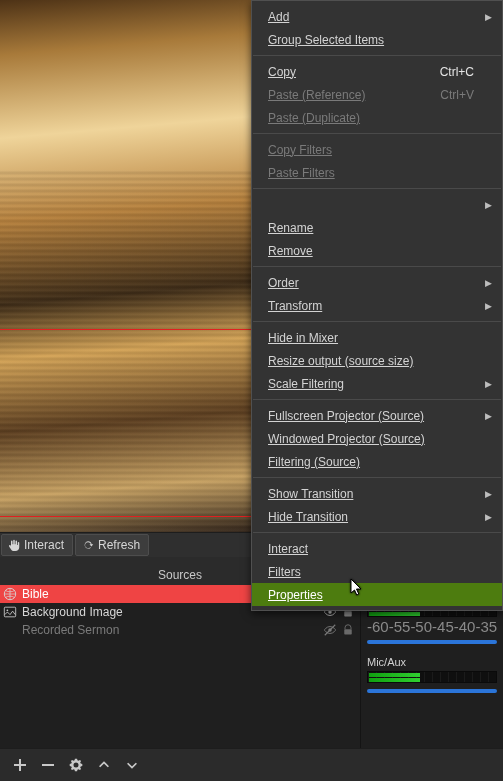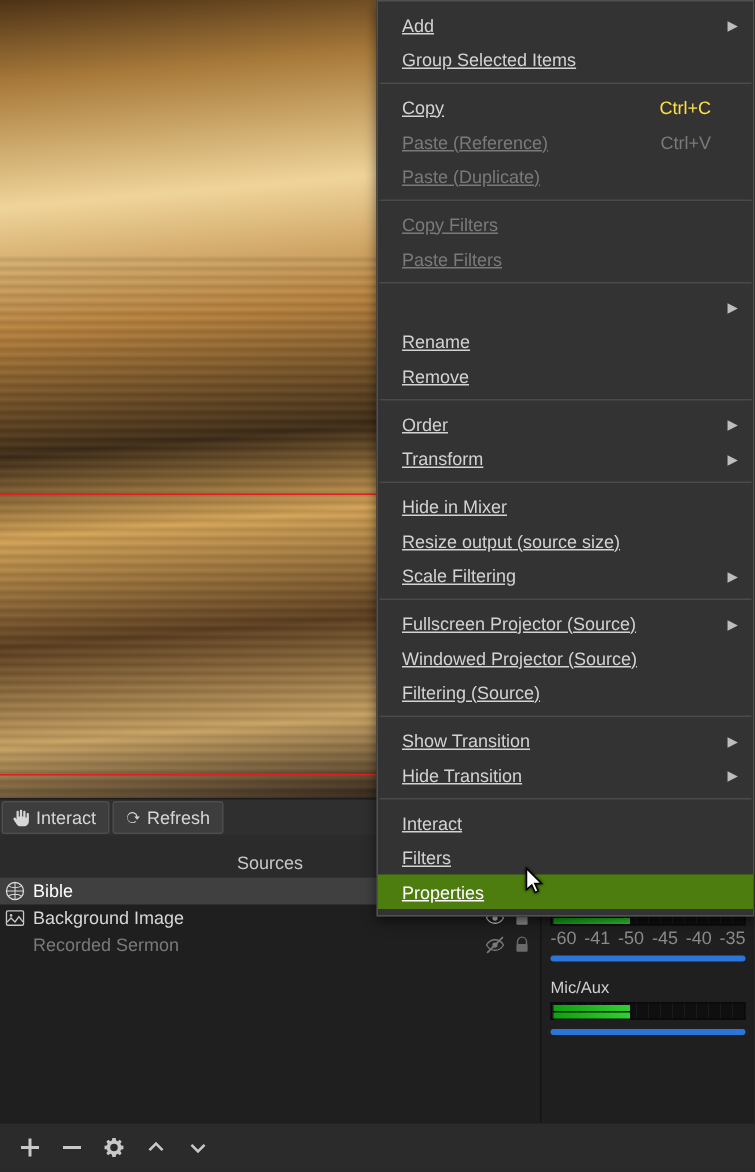--- a/index.html
+++ b/index.html
@@ -65,21 +65,21 @@
   }
   
   .srclist {
     position: absolute; left: 0; top: 585px; width: 360px; bottom: 33px;
     background: #1f1f1f;
   }
   .srow {
     display: flex; align-items: center; height: 18px;
     padding: 0 4px 0 2px;
   }
-  .srow.sel { background: #404040; color: #ffffff; }
+  .srow.sel { background: #ef4444; color: #ffffff; }
   .srow.dis { color: #7a7a7a; }
   .srow .ic { width: 16px; height: 16px; display: flex; align-items: center; justify-content: center; margin-right: 4px; }
   .srow .nm { flex: 1 1 auto; }
   .srow .eye, .srow .lock { width: 16px; height: 16px; display: flex; align-items: center; justify-content: center; }
   .srow .lock { color: #8b8b8b; margin-left: 2px; }
 
   
   .srcbtm {
     position: absolute; left: 0; right: 0; bottom: 0; height: 33px;
     background: #2b2b2b; border-top: 1px solid #1d1d1d;
@@ -100,21 +100,21 @@
     z-index: 10;
   }
   .mrow {
     display: flex; align-items: center; height: 23px;
     padding: 0 28px 0 16px; position: relative;
     color: #d3d3d3; cursor: default;
   }
   .mrow.dis { color: #7a7a7a; }
   .mrow.sel { background: #4d7c0f; color: #ffffff; }
   .mrow .lbl { flex: 1 1 auto; text-decoration: underline; }
-  .mrow .sc  { color: #fde047; margin-left: 10px; }
+  .mrow .sc  { color: #e5e5e5; margin-left: 10px; }
   .mrow.dis .sc { color: #7a7a7a; }
   .mrow .sub { position: absolute; right: 10px; top: 7px; color: #bdbdbd; font-size: 9px; }
   .msep { height: 1px; background: #4a4a4a; margin: 4px 1px; }
 
   
   .mixer {
     position: absolute; left: 360px; top: 585px; right: 0; bottom: 33px;
     background: #1f1f1f; border-left: 1px solid #141414;
     padding: 5px 6px;
   }
@@ -129,21 +129,21 @@
     background: repeating-linear-gradient(90deg, rgba(255,255,255,0.05) 0px, rgba(255,255,255,0.05) 1px, transparent 1px, transparent 8px);
   }
   .meter .bar {
     position: absolute; left: 1px; top: 1px; height: 4px; width: 40%;
     background: linear-gradient(90deg, #10a010, #30d030);
   }
   .meter .bar2 {
     position: absolute; left: 1px; top: 6px; height: 4px; width: 40%;
     background: linear-gradient(90deg, #10a010, #30d030);
   }
-  .ticks { display: flex; justify-content: space-between; font-size: 12px; color: #8a8a8a; margin-top: 1px; }
+  .ticks { display: flex; justify-content: space-between; font-size: 15px; color: #8a8a8a; margin-top: 1px; }
   .slider { height: 4px; background: #2b75d9; margin-top: 5px; border-radius: 2px; }
 
   
   .cursor {
     position: absolute; z-index: 20; pointer-events: none;
   }
   .cursor svg { filter: drop-shadow(0 0 1px #000); }
 
   
   .handle {
@@ -243,21 +243,21 @@
 <div class="handle"></div>
 <div class="mixer">
   <div class="mch">
     <div class="mlbl">Desktop Audio</div>
     <div class="meter">
       <div class="bar"></div>
         <div class="bar2"></div>
     </div>
     <div class="ticks">
       <span>-60</span>
-      <span>-41</span>
+      <span>-55</span>
       <span>-50</span>
       <span>-45</span>
       <span>-40</span>
       <span>-35</span>
     </div>
     <div class="slider"></div>
   </div>
   <div class="mch">
     <div class="mlbl">Mic/Aux</div>
     <div class="meter">

